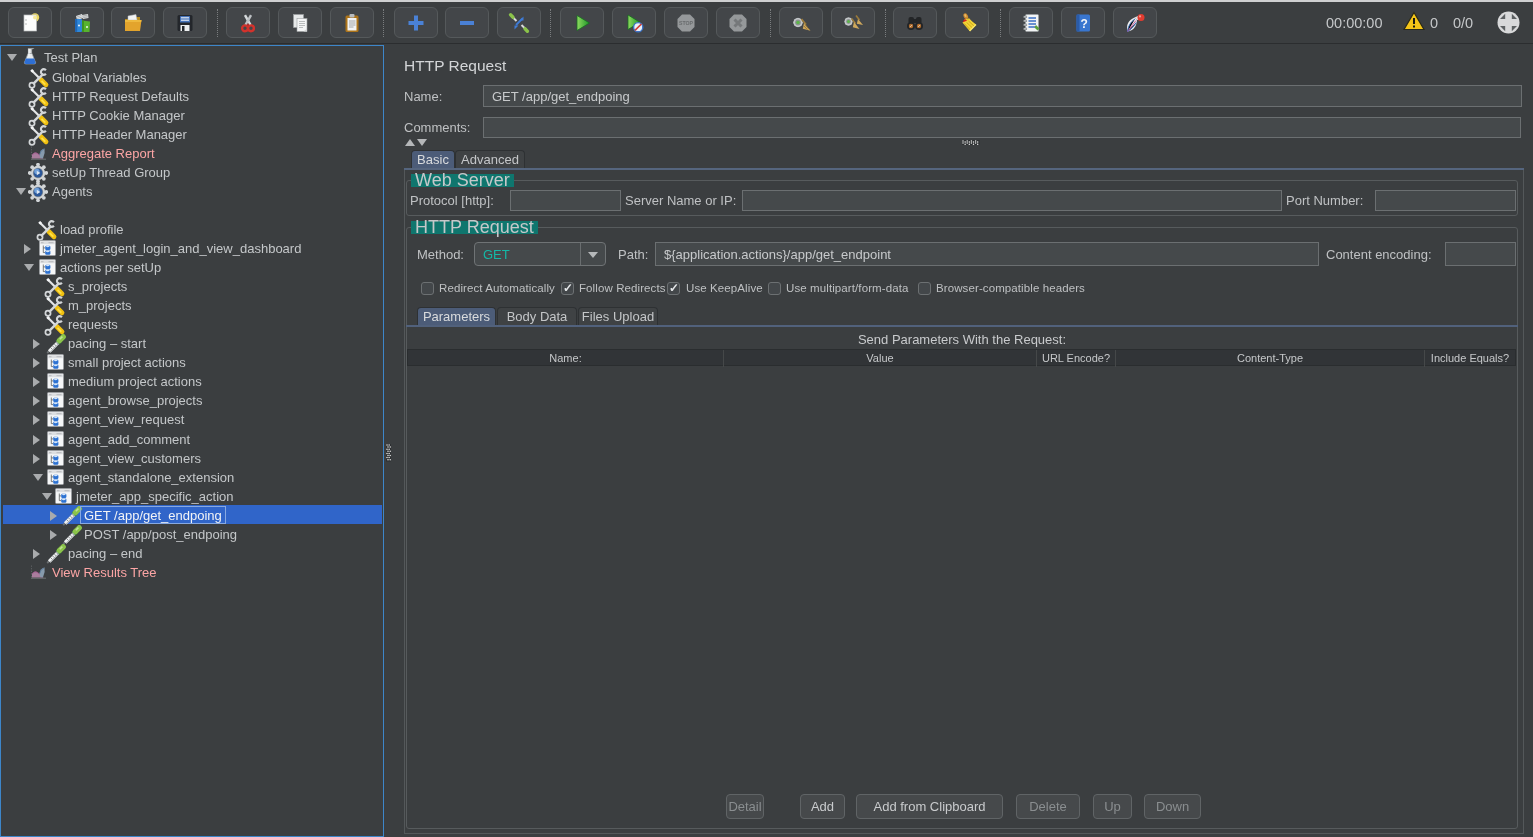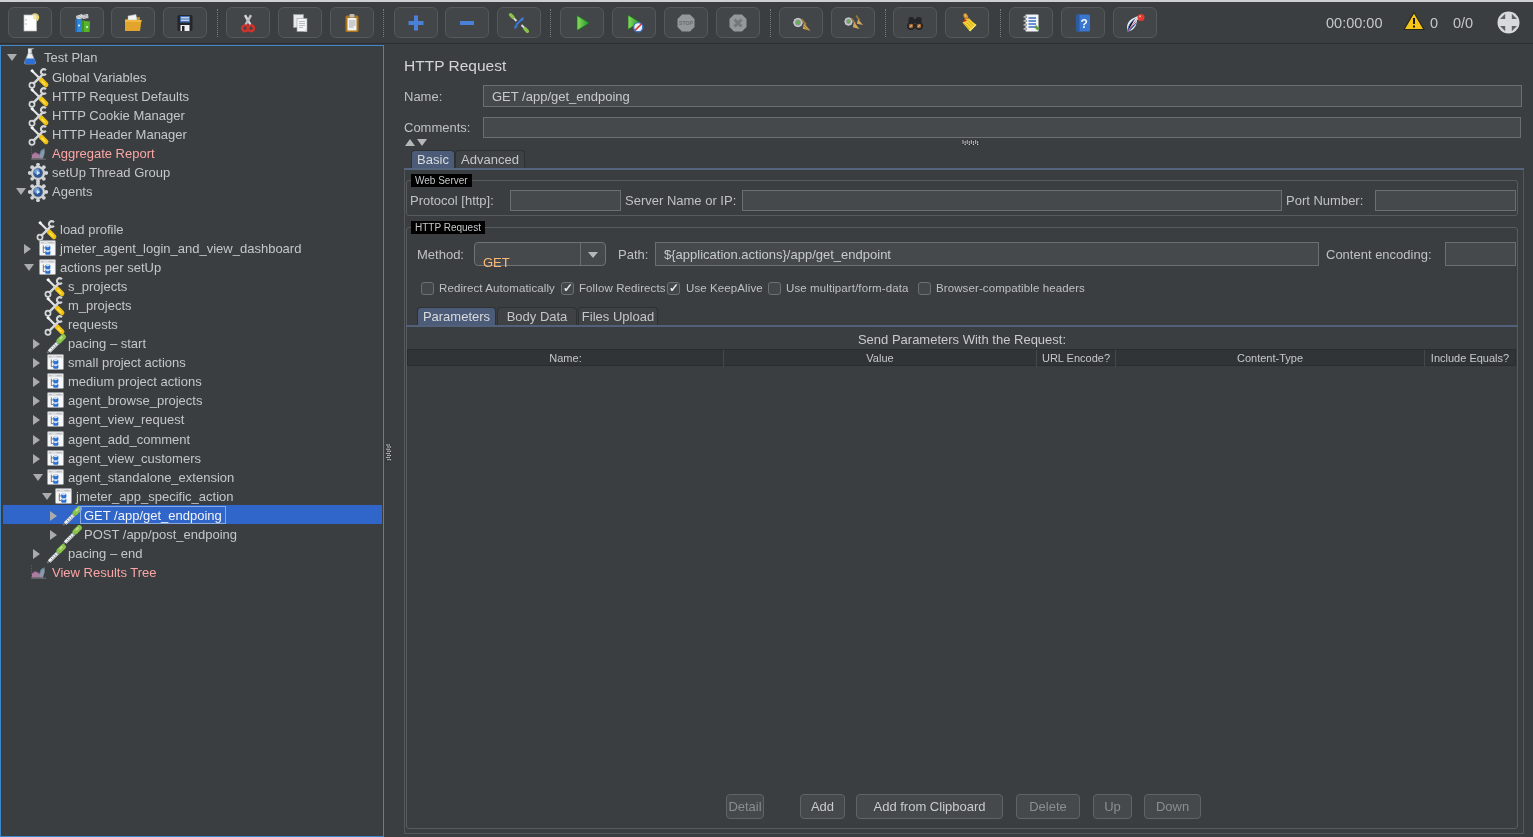--- a/index.html
+++ b/index.html
@@ -26,21 +26,21 @@
   .arr.right{border-top:5px solid transparent;border-bottom:5px solid transparent;border-left:7px solid #a9abad;margin-top:-1px;}
   .trow .ico{position:absolute;top:-1px;}
   .dim{color:#fca5a5;}
   .selband{position:absolute;left:2px;top:459px;width:379px;height:19px;background:#3065c9;}
   
   .main{left:384px;top:45px;width:1149px;height:792px;background:#3b3e40;}
   .label{position:absolute;color:#bfc1c3;font-size:13px;white-space:nowrap;}
   .field{position:absolute;background:#45494b;border:1px solid #6b6f71;
          color:#c8cacc;font-size:13px;padding:0 8px;line-height:20px;}
   .grp{position:absolute;border:1px solid #575b5d;border-radius:3px;}
-  .grptitle{position:absolute;background:#000000;padding:0 4px;color:#c6c8ca;font-size:10px;line-height:13px;}
+  .grptitle{position:absolute;background:#0f766e;padding:0 4px;color:#c6c8ca;font-size:18px;line-height:13px;}
   .tab{position:absolute;border:1px solid #2e3133;border-bottom:none;background:#3f4244;
        border-radius:4px 4px 0 0;color:#c4c6c8;font-size:13px;text-align:center;}
   .tabsel{background:#4c5c78 !important;color:#d9dbdd;}
   .cb{position:absolute;width:13px;height:13px;background:#43474a;border:1px solid #6c7072;border-radius:3px;}
   .cblabel{position:absolute;color:#bec0c2;font-size:11.5px;letter-spacing:0.1px;}
   .check{position:absolute;left:1px;top:-2px;color:#e6e8ea;font-size:12px;font-weight:bold;}
   .btn{position:absolute;height:25px;background:#46494b;border:1px solid #606466;
        border-radius:4px;color:#c9cbcd;font-size:13px;text-align:center;line-height:23px;}
   .btn.dis{color:#8a8e90;}
   .hdrcell{position:absolute;top:0;height:17px;line-height:17px;text-align:center;
@@ -691,21 +691,21 @@
     <div class="field" style="left:126px;top:145px;width:111px;height:21px"></div>
     <div class="label" style="left:241px;top:148px">Server Name or IP:</div>
     <div class="field" style="left:358px;top:145px;width:540px;height:21px"></div>
     <div class="label" style="left:902px;top:148px">Port Number:</div>
     <div class="field" style="left:991px;top:145px;width:141px;height:21px"></div>
 
     <div class="grp" style="left:22px;top:182px;width:1112px;height:602px"></div>
     <div class="grptitle" style="left:27px;top:176px">HTTP Request</div>
     <div class="label" style="left:33px;top:202px">Method:</div>
     <div class="abs" style="left:90px;top:197px;width:132px;height:24px;background:#45494b;border:1px solid #6f7375;border-radius:4px">
-      <span style="position:absolute;left:8px;top:12px;font-size:13px;color:#fdba74">GET</span>
+      <span style="position:absolute;left:8px;top:4px;font-size:13px;color:#14b8a6">GET</span>
       <span style="position:absolute;right:24px;top:0;width:1px;height:22px;background:#6a6e70"></span>
       <svg style="position:absolute;right:7px;top:9px" width="10" height="6" viewBox="0 0 10 6">
           <path d="M0 0 L10 0 L5 6 Z" fill="#b5b8ba"></path>
         </svg>
     </div>
     <div class="label" style="left:234px;top:202px">Path:</div>
     <div class="field" style="left:271px;top:197px;width:664px;height:24px;line-height:23px">${application.actions}/app/get_endpoint</div>
     <div class="label" style="left:942px;top:202px">Content encoding:</div>
     <div class="field" style="left:1061px;top:197px;width:71px;height:24px"></div>
 

